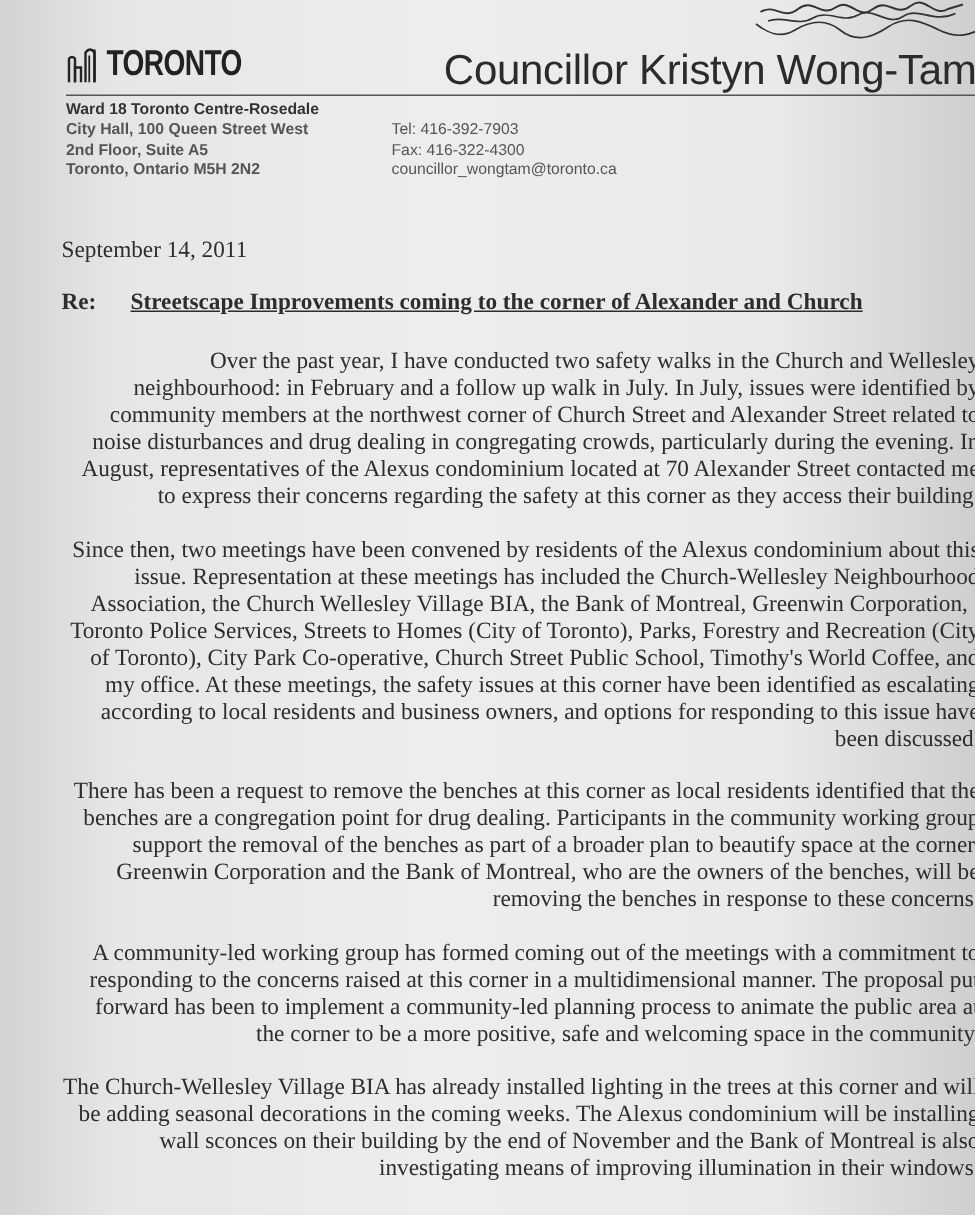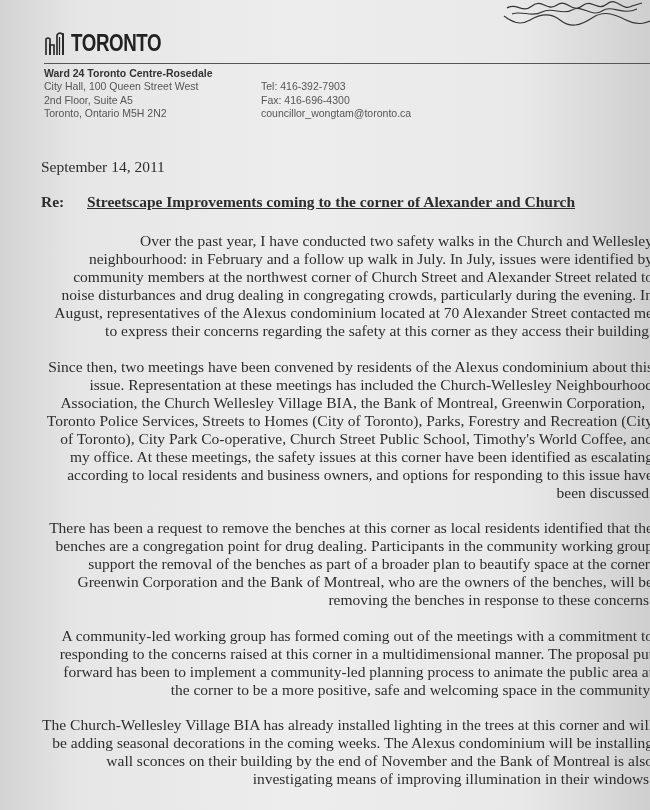--- a/index.html
+++ b/index.html
@@ -26,21 +26,21 @@
     }
     .rule { position: absolute; left: 27px; top: 63px; width: 608px; height: 1px; background: #555; }
     .ward {
       position: absolute; left: 27px; top: 67px;
       font-family: "Liberation Sans", sans-serif; font-size: 10.5px; font-weight: bold; color: #333;
     }
     .addr, .contact {
       position: absolute; top: 80px;
       font-family: "Liberation Sans", sans-serif; font-size: 10.5px; color: #555; line-height: 13.5px;
     }
-    .addr { left: 27px; }
+    .addr { left: 27px; font-weight: bold; }
     .contact { left: 201px; margin-left: 43px; }
     .letter {
       position: absolute; left: 24px; top: 158px; width: 612px;
       font-family: "Liberation Serif", serif; font-size: 15.5px; line-height: 18px; color: #2d2d2d;
     }
     .date { margin: 0 0 17px 0; }
     .salutation { margin: 0 0 17px 0; }
     .re {
       font-weight: bold; text-decoration: underline; margin: 0 0 21px 0; white-space: nowrap;
     }
@@ -62,33 +62,34 @@
     <svg width="24" height="24" viewBox="0 0 24 24">
       <path d="M2 24 V8 Q4 6 6 8 V24" stroke="#222" stroke-width="1.6" fill="none"></path>
       <path d="M6 24 V14 H10 V24" stroke="#222" stroke-width="1.6" fill="none"></path>
       <path d="M13 24 V4 Q16 0 19 4 V24" stroke="#222" stroke-width="1.6" fill="none"></path>
       <path d="M15.5 24 V6" stroke="#222" stroke-width="1.2"></path>
       <path d="M19 24 V2" stroke="#222" stroke-width="1.6"></path>
     </svg>
     <span class="logo-word">TORONTO</span>
   </div>
 
+  <div class="councillor">Councillor Kristyn Wong-Tam</div>
   <div class="rule"></div>
 
-  <div class="ward">Ward 24 Toronto Centre-Rosedale</div>
+  <div class="ward">Ward 18 Toronto Centre-Rosedale</div>
 
   <div class="addr">
     <div>City Hall, 100 Queen Street West</div>
     <div>2nd Floor, Suite A5</div>
     <div>Toronto, Ontario  M5H 2N2</div>
   </div>
 
   <div class="contact">
     <div>Tel: 416-392-7903</div>
-    <div>Fax: 416-696-4300</div>
+    <div>Fax: 416-322-4300</div>
     <div>councillor_wongtam@toronto.ca</div>
   </div>
 
   <div class="letter">
     <p class="date">September 14, 2011</p>
     <p class="re"><span class="re-label">Re:</span><span>Streetscape Improvements coming to the corner of Alexander and Church</span></p>
     <p class="para">Over the past year, I have conducted two safety walks in the Church and Wellesley neighbourhood: in February and a follow up walk in July. In July, issues were identified by community members at the northwest corner of Church Street and Alexander Street related to noise disturbances and drug dealing in congregating crowds, particularly during the evening.  In August, representatives of the Alexus condominium located at 70 Alexander Street contacted me to express their concerns regarding the safety at this corner as they access their building.</p>
     <p class="para">Since then, two meetings have been convened by residents of the Alexus condominium about this issue. Representation at these meetings has included the Church-Wellesley Neighbourhood Association, the Church Wellesley Village BIA, the Bank of Montreal, Greenwin Corporation, . Toronto Police Services, Streets to Homes (City of Toronto), Parks, Forestry and Recreation (City of Toronto), City Park Co-operative, Church Street Public School, Timothy's World Coffee, and my office. At these meetings, the safety issues at this corner have been identified as escalating according to local residents and business owners, and options for responding to this issue have been discussed.</p>
     <p class="para">There has been a request to remove the benches at this corner as local residents identified that the benches are a congregation point for drug dealing.  Participants in the community working group support the removal of the benches as part of a broader plan to beautify space at the corner. Greenwin Corporation and the Bank of Montreal, who are the owners of the benches, will be removing the benches in response to these concerns.</p>
     <p class="para">A community-led working group has formed coming out of the meetings with a commitment to responding to the concerns raised at this corner in a multidimensional manner. The proposal put forward has been to implement a community-led planning process to animate the public area at the corner to be a more positive, safe and welcoming space in the community.</p>

